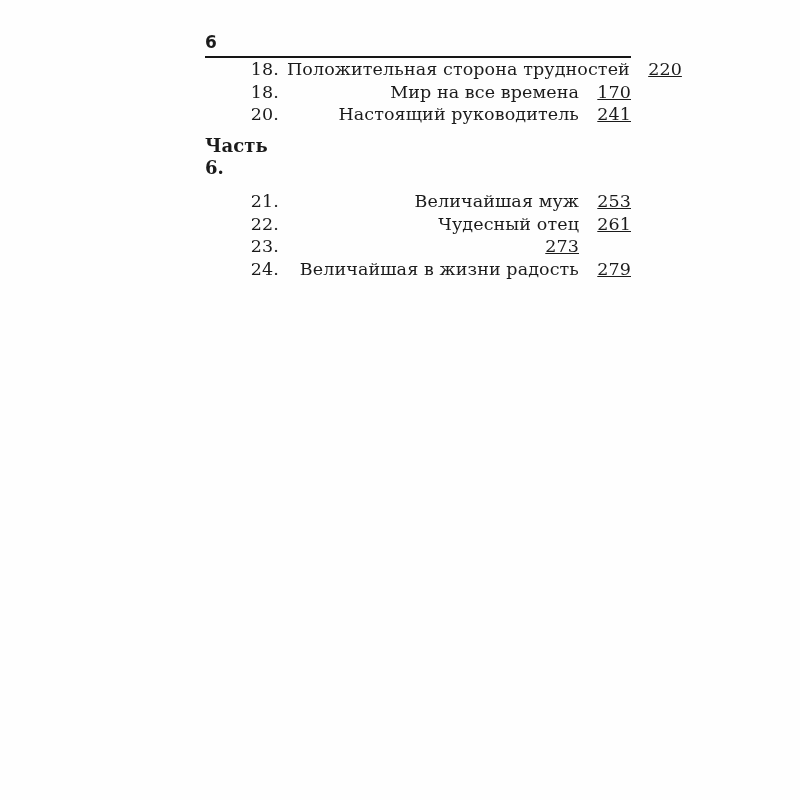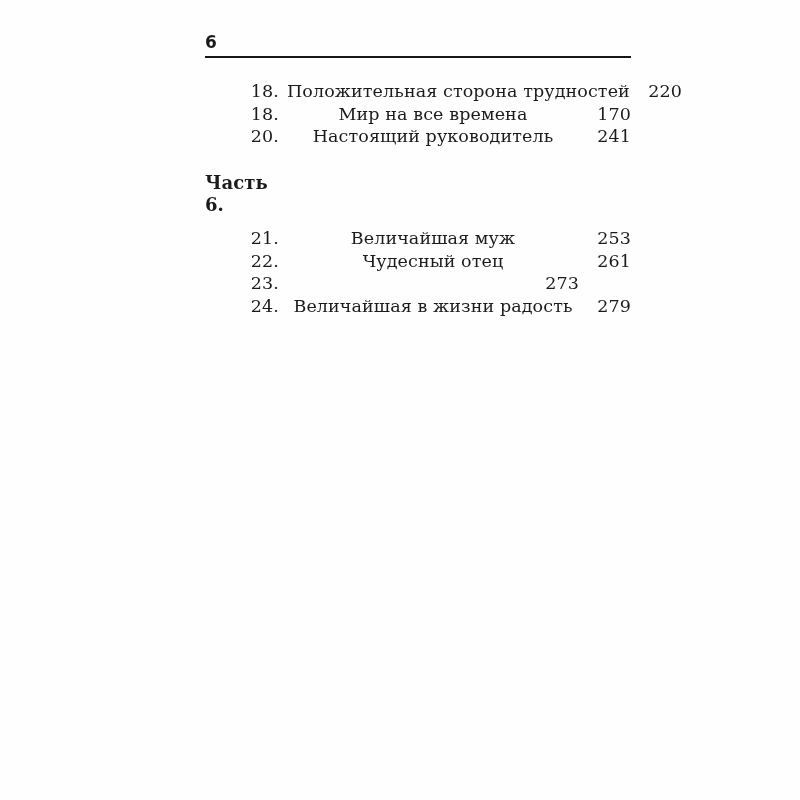--- a/index.html
+++ b/index.html
@@ -36,39 +36,38 @@
     line-height: 20px;
     letter-spacing: 0.2px;
     padding-bottom: 4px;
     border-bottom: 2.5px solid var(--rule);
   }
   .running-head .pagenum { justify-self: start; }
   .running-head .running-title { justify-self: center; }
   .running-head .head-spacer { justify-self: end; }
   
   .toc {
-    padding-top: 22px;
     font-family: "DejaVu Serif", "Liberation Serif", serif;
     font-size: 17.5px;
     line-height: 22.6px;
     letter-spacing: 0.1px;
   }
   .toc-entry {
     display: grid;
     grid-template-columns: 74px 1fr 44px;
     column-gap: 8px;
   }
   .toc-entry .num   { text-align: right; }
-  .toc-entry .title { text-align: center; white-space: nowrap; }
-  .toc-entry .pg    { text-align: right; }
+  .toc-entry .title { text-align: right; white-space: nowrap; }
+  .toc-entry .pg    { text-align: right; text-decoration: underline; }
   .part-heading {
     display: flex;
     font-weight: bold;
     font-size: 18px;
-    margin: 24px 0 10px 0;
+    margin: 9px 0 10px 0;
   }
   .part-heading .part-label {
     width: 82px;
     flex: 0 0 82px;
     text-align: left;
   }
   .part-heading .part-title { white-space: nowrap; }
 </style>
 </head>
 <body>

